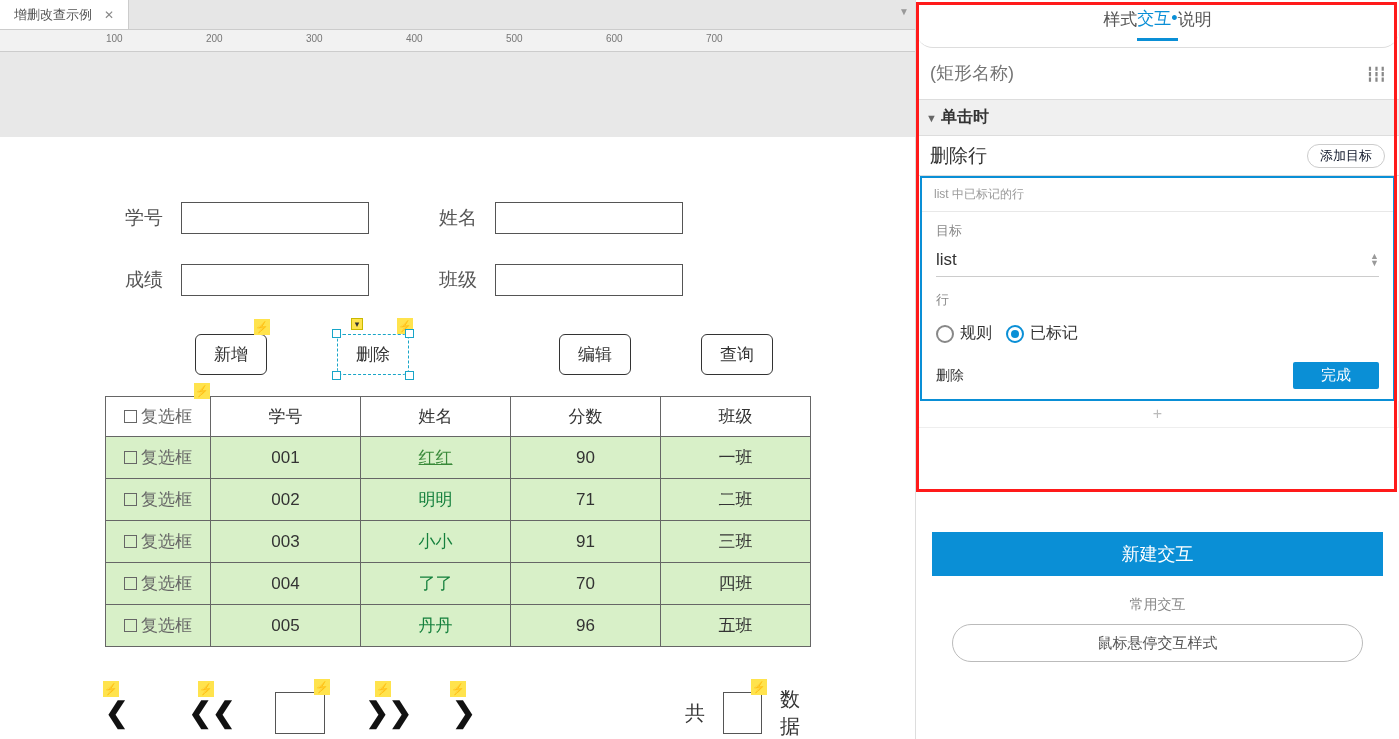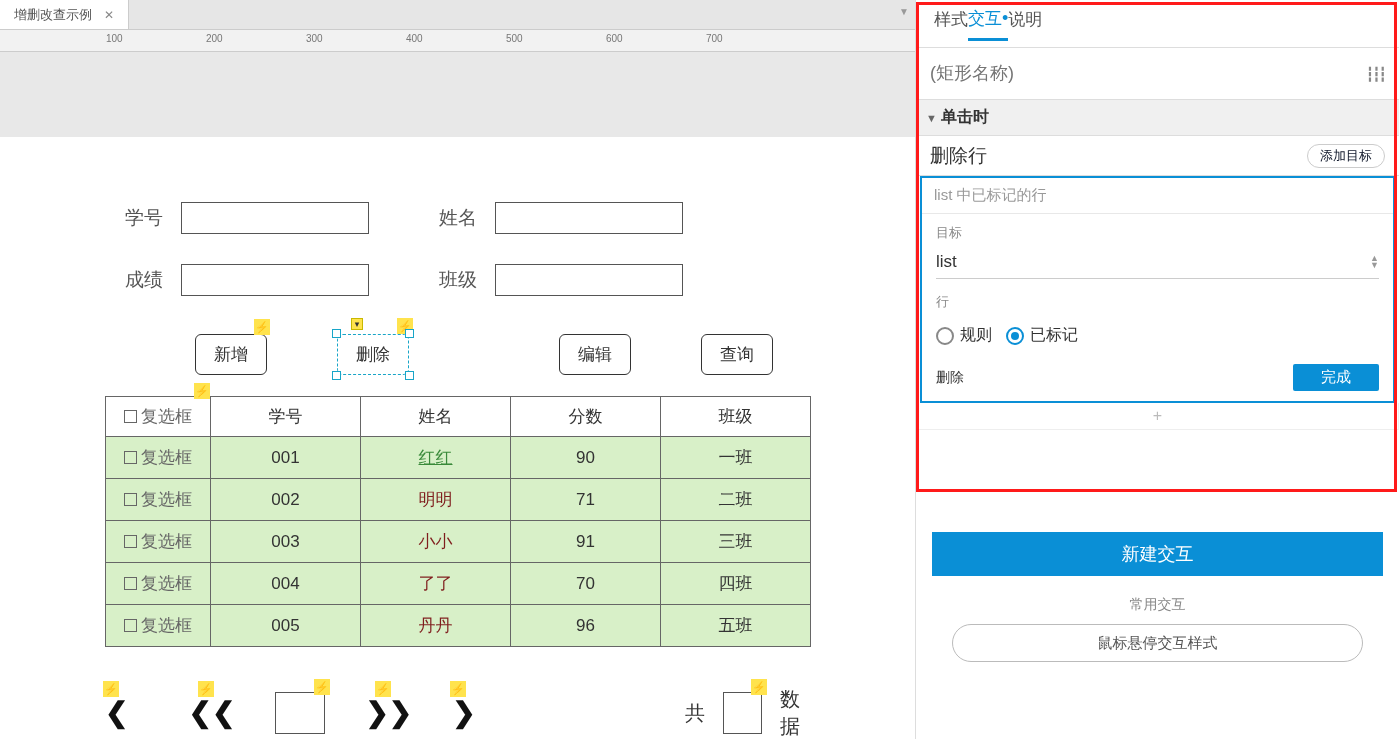--- a/index.html
+++ b/index.html
@@ -187,21 +187,21 @@
     height: 42px;
   }
   .col-chk { width: 105px; color:#666; }
   .col-chk span { display:inline-flex; align-items:center; gap:4px;}
   .chk-box { width:13px; height:13px; border:1.5px solid #666; display:inline-block;}
   .col-id  { width: 150px; }
   .col-name{ width: 150px; }
   .col-score{width: 150px; }
   .col-cls { width: 150px; }
   .data-table td.colname { color:#2b6; text-decoration: underline; color:#4a9e4a; }
-  .data-table td.colname.nolink { text-decoration: none; color:#7f1d1d; }
+  .data-table td.colname.nolink { text-decoration: none; color:#15803d; }
 
   .pager {
     position: absolute;
     top: 640px;
     left: 105px;
     display: flex;
     align-items: center;
     gap: 30px;
   }
   .pager-item {
@@ -246,21 +246,22 @@
     border: 3px solid #ff1a1a;
     pointer-events: none;
     z-index: 50;
   }
   .panel-tabs {
     display: flex;
     height: 48px;
     align-items: center;
     border-bottom: 1px solid #ddd;
     padding: 0 18px;
-    justify-content: flex-start;
+    justify-content: center;
+    border-radius: 17px;
   }
   .ptab {
     font-size: 17px;
     color: #555;
     cursor: pointer;
     padding-bottom: 8px;
   }
   .ptab.active {
     color: #0a8fd6;
     border-bottom: 3px solid #0a8fd6;
@@ -326,21 +327,21 @@
     cursor: pointer;
   }
 
   .blue-group {
     border: 2px solid #0a8fd6;
     margin: 0 4px 0 4px;
     padding-bottom: 0;
   }
   .group-desc {
     padding: 8px 12px;
-    font-size: 15px;
+    font-size: 12px;
     color: #999;
     border-bottom: 1px solid #e8e8e8;
   }
   .field-block {
     padding: 10px 14px 4px 14px;
   }
   .field-label {
     font-size: 13px;
     color: #888;
     margin-bottom: 6px;

